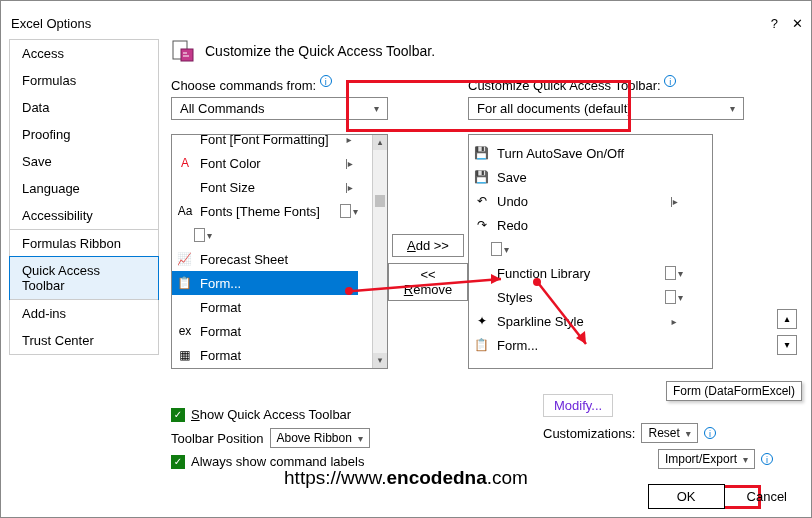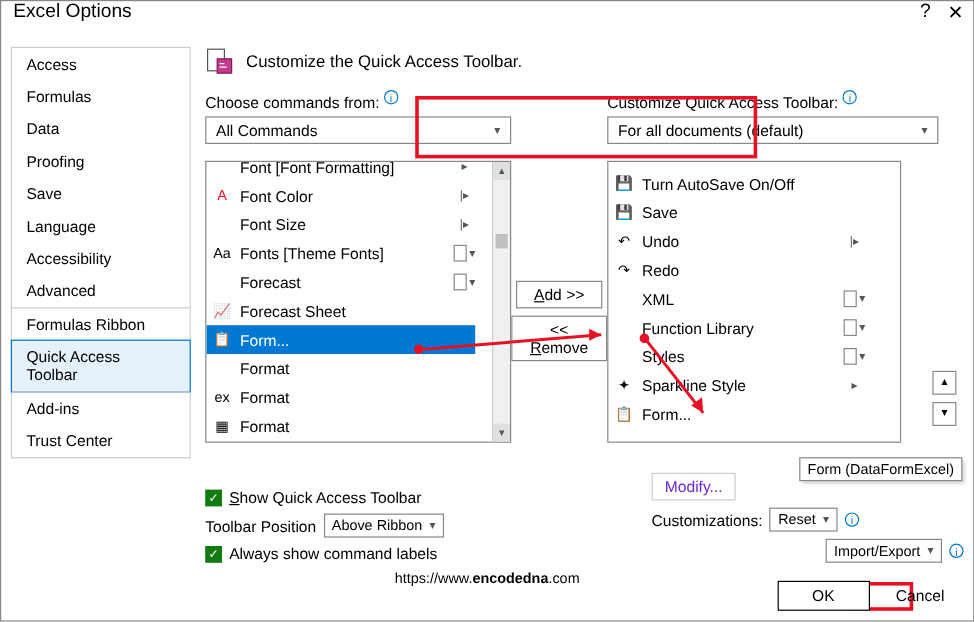--- a/index.html
+++ b/index.html
@@ -1,31 +1,31 @@
 <!DOCTYPE html>
 <html><head>
 <meta charset="utf-8">
 <style>
   * { box-sizing: border-box; font-family: "Segoe UI", Tahoma, sans-serif; }
   body { margin: 0; background: #fff; width: 812px; height: 518px; position: relative; overflow: hidden; border: 1px solid #888; }
-  .titlebar { height: 30px; display: flex; align-items: flex-start; justify-content: space-between; padding: 0 8px 0 10px; font-size: 16px; }
+  .titlebar { height: 30px; display: flex; align-items: flex-end; justify-content: space-between; padding: 0 8px 0 10px; font-size: 13px; }
   .titlebar-right { display: flex; gap: 14px; }
   .sidebar { position: absolute; top: 38px; left: 8px; width: 150px; border: 1px solid #ccc; }
   .sidebar-item { padding: 6px 12px; font-size: 13px; cursor: pointer; }
   .sidebar-item.sel { background: #e5f1fb; border: 1px solid #0078d4; margin: -1px; }
   .sidebar-sep { border-top: 1px solid #ccc; margin: 0; }
   .main { position: absolute; top: 38px; left: 170px; right: 8px; bottom: 42px; font-size: 13px; }
   .heading { display: flex; align-items: center; gap: 10px; margin-bottom: 12px; font-size: 14px; }
   .qat-icon { width: 24px; height: 24px; }
   .label-row { margin-bottom: 4px; }
   .info-icon { display: inline-block; width: 12px; height: 12px; border-radius: 50%; border: 1px solid #0078d4; color: #0078d4; text-align: center; font-size: 9px; line-height: 12px; vertical-align: super; }
   .dropdown { border: 1px solid #888; padding: 3px 8px; display: flex; align-items: center; justify-content: space-between; background: #fff; cursor: pointer; }
   .chev { font-size: 10px; color: #555; }
   .columns { display: flex; margin-top: 6px; }
-  .col-left { width: 255px; }
+  .col-left { width: 217px; }
   .col-mid { width: 80px; display: flex; flex-direction: column; justify-content: center; align-items: center; padding-top: 90px; gap: 6px; }
   .col-right { flex: 1; }
   .listbox { border: 1px solid #888; height: 235px; position: relative; overflow: hidden; background: #fff; }
   .listbox-inner { position: absolute; top: -8px; left: 0; right: 29px; }
   .scroll { position: absolute; right: 0; top: 0; bottom: 0; width: 15px; background: #f0f0f0; border-left: 1px solid #ccc; }
   .scroll-btn { height: 15px; text-align: center; font-size: 9px; line-height: 15px; color: #555; background: #e0e0e0; }
   .scroll-thumb { position: absolute; left: 2px; right: 2px; background: #c0c0c0; }
   .cmd { display: flex; align-items: center; height: 24px; padding-left: 4px; }
   .cmd-ico { width: 18px; height: 18px; display: flex; align-items: center; justify-content: center; font-size: 12px; }
   .cmd-txt { flex: 1; padding-left: 6px; }
@@ -40,21 +40,21 @@
   .footer-right { position: absolute; bottom: 6px; right: 0; }
   .modify-row { margin-top: 8px; }
   .cust-row { display: flex; align-items: center; gap: 6px; margin-top: 6px; }
   .small-dd { border: 1px solid #888; padding: 2px 6px; display: flex; align-items: center; gap: 6px; cursor: pointer; font-size: 12px; }
   .bottom-bar { position: absolute; bottom: 8px; right: 12px; display: flex; gap: 10px; align-items: center; }
   .ok-btn { border: 1px solid #000; padding: 4px 28px; background: #fff; cursor: pointer; font-size: 13px; }
   .cancel-btn { padding: 4px 12px; font-size: 13px; cursor: pointer; }
   .redbox1 { position: absolute; border: 3px solid #e81123; pointer-events: none; }
   .arrow { position: absolute; pointer-events: none; }
   .tooltip { position: absolute; background: #fff; border: 1px solid #888; padding: 2px 6px; font-size: 12px; box-shadow: 2px 2px 3px rgba(0,0,0,0.2); }
-  .watermark { position: absolute; bottom: 28px; left: 50%; transform: translateX(-50%); font-size: 12px; }
+  .watermark { position: absolute; bottom: 28px; left: 50%; transform: translateX(-50%); font-size: 19px; }
   .arrows-updown { position: absolute; right: 6px; top: 270px; display: flex; flex-direction: column; gap: 6px; }
   .arrows-updown div { width: 20px; height: 20px; border: 1px solid #888; text-align: center; font-size: 10px; line-height: 18px; cursor: pointer; }
   .underline-first::first-letter { text-decoration: underline; }
 </style>
 </head>
 <body>
 
 <div class="titlebar">
   <span>Excel Options</span>
   <div class="titlebar-right">
@@ -64,21 +64,20 @@
 </div>
 
 <div class="sidebar" id="sidebar">
     <div class="sidebar-item">Access</div>
     <div class="sidebar-item">Formulas</div>
     <div class="sidebar-item">Data</div>
     <div class="sidebar-item">Proofing</div>
     <div class="sidebar-item">Save</div>
     <div class="sidebar-item">Language</div>
     <div class="sidebar-item">Accessibility</div>
-    <div class="sidebar-item">Advanced</div>
     <div class="sidebar-sep"></div>
     <div class="sidebar-item">Formulas Ribbon</div>
     <div class="sidebar-item sel">Quick Access Toolbar</div>
     <div class="sidebar-sep"></div>
     <div class="sidebar-item">Add-ins</div>
     <div class="sidebar-item">Trust Center</div>
   </div>
 
 <div class="main">
 
@@ -123,21 +122,20 @@
             <div class="cmd">
               <span class="cmd-ico">Aa</span>
               <span class="cmd-txt">Fonts [Theme Fonts]</span>
               <span class="cmd-r">
                 <span class="cbox"></span>
                 <span>▾</span>
               </span>
             </div>
             <div class="cmd">
               <span class="cmd-ico"></span>
-              <span class="cmd-txt">Forecast</span>
               <span class="cmd-r">
                 <span class="cbox"></span>
                 <span>▾</span>
               </span>
             </div>
             <div class="cmd">
               <span class="cmd-ico">📈</span>
               <span class="cmd-txt">Forecast Sheet</span>
             </div>
             <div class="cmd sel">
@@ -213,21 +211,20 @@
               <span class="cmd-ico">↶</span>
               <span class="cmd-txt">Undo</span>
               <span class="cmd-r">|▸</span>
             </div>
             <div class="cmd">
               <span class="cmd-ico">↷</span>
               <span class="cmd-txt">Redo</span>
             </div>
             <div class="cmd">
               <span class="cmd-ico"></span>
-              <span class="cmd-txt">XML</span>
               <span class="cmd-r">
                 <span class="cbox"></span>
                 <span>▾</span>
               </span>
             </div>
             <div class="cmd">
               <span class="cmd-ico"></span>
               <span class="cmd-txt">Function Library</span>
               <span class="cmd-r">
                 <span class="cbox"></span>
@@ -259,21 +256,21 @@
           <div class="btn disabled" style="min-width:0;display:inline-block">Modify...</div>
         </div>
         <div class="cust-row" style="justify-content:flex-start">
           <span>Customizations:</span>
           <div class="small-dd">
               <span>Reset</span>
               <span class="chev">▾</span>
             </div>
           <span class="info-icon">i</span>
         </div>
-        <div class="cust-row" style="justify-content:flex-end;">
+        <div class="cust-row" style="justify-content:flex-end;margin-right:30px">
           <div class="small-dd">
               <span>Import/Export</span>
               <span class="chev">▾</span>
             </div>
           <span class="info-icon">i</span>
         </div>
       </div>
     </div>
   </div>
 

